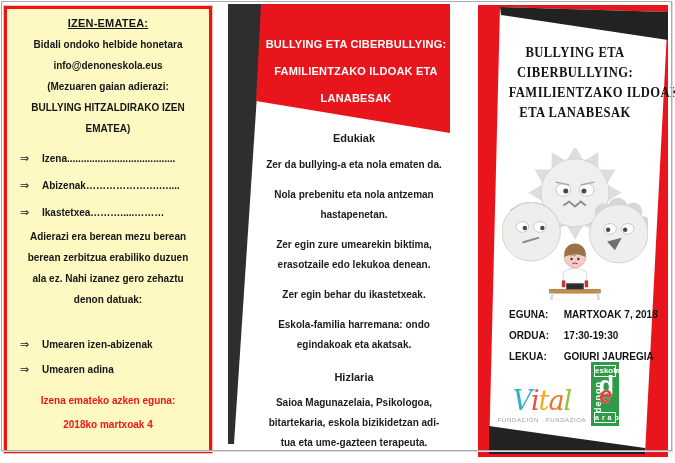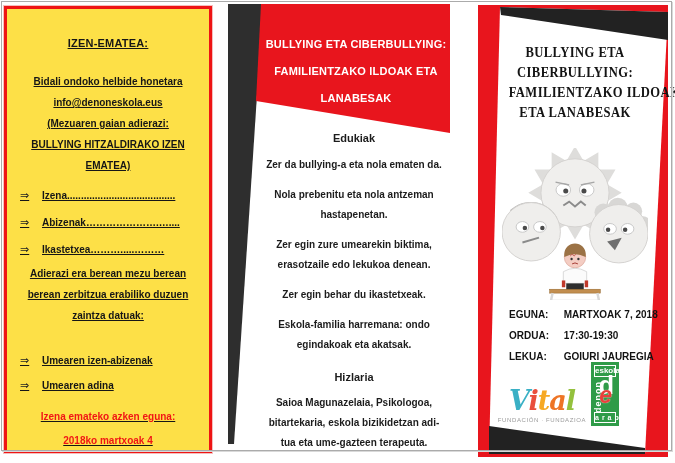--- a/index.html
+++ b/index.html
@@ -3,24 +3,24 @@
 <meta charset="utf-8">
 <style>
   * { margin:0; padding:0; box-sizing:border-box; }
   body { background:#fff; font-family:"Liberation Sans", sans-serif; }
   .page { position:relative; width:675px; height:463px; background:#fff; overflow:hidden; }
   .frame { position:absolute; left:1px; top:1px; width:671px; height:450px;
            border:1px solid #ababab; box-shadow:1px 1px 0 #d9d9d9; pointer-events:none; }
 
   
   .panel-left { position:absolute; left:4px; top:6px; width:208px; height:447px;
-                background:#fde047; border:3px solid #ee1414; box-shadow:0 0 0 1px #f6bdbd;
-                text-align:center; color:#161616; font-weight:700; font-size:10px; padding-top:28px;text-decoration:underline; }
+                background:#fef9c3; border:3px solid #ee1414; box-shadow:0 0 0 1px #f6bdbd;
+                text-align:center; color:#161616; font-weight:700; font-size:10px; padding-top:8px; }
   .pl-title { font-size:11px; text-decoration:underline; letter-spacing:.2px; }
-  .pl-intro { margin-top:22px; line-height:21px; }
+  .pl-intro { margin-top:5px; line-height:21px; }
   .pl-fields { margin-top:6px; text-align:left; padding-left:13px; }
   .pl-row { display:flex; align-items:center; height:27px; }
   .pl-arrow { width:22px; font-weight:400; font-size:11px; color:#222; }
   .pl-note { margin-top:0; line-height:21px; }
   .pl-fields2 { margin-top:22px; text-align:left; padding-left:13px; }
   .pl-row2 { display:flex; align-items:center; height:25px; }
   .pl-deadline { margin-top:7px; color:#f11515; line-height:24px; }
 
   
   .panel-mid { position:absolute; left:225px; top:0; width:230px; height:348px; }
@@ -39,21 +39,21 @@
   .panel-right svg.bg { position:absolute; left:0; top:0; }
   .pr-title { position:absolute; left:18px; top:37px; width:158px; text-align:center;
               font-family:"Liberation Serif", serif; font-weight:700; color:#141414;
               font-size:15px; line-height:20px; transform:scaleX(.84); transform-origin:center top;
               letter-spacing:.5px; white-space:nowrap; }
   .pr-illustration { position:absolute; left:24px; top:143px; }
   .pr-details { position:absolute; left:31px; top:299px; font-size:10px; font-weight:700;
                 color:#121212; line-height:21px; }
   .pr-details .lbl { display:inline-block; width:52px; }
   .vital { position:absolute; left:16px; top:381px; width:96px; text-align:center; }
-  .vital-word { font-family:"DejaVu Serif", serif; font-style:italic; font-weight:700;
+  .vital-word { font-family:"DejaVu Serif", serif; font-style:italic; font-weight:400;
                 font-size:27px; line-height:30px; letter-spacing:-1px; }
   .vital-sub { font-size:6px; color:#9b9b9b; letter-spacing:.6px; margin-top:1px; }
   .eskola { position:absolute; left:113px; top:357px; width:28px; height:64px;
             background:#2f9b48; color:#fff; font-weight:700; }
   .esk-top { margin:3px 3px 0 3px; border:1px solid #fff; font-size:8px; line-height:10px; text-align:center; }
   .esk-denon { position:absolute; left:-9px; top:30px; transform:rotate(-90deg); font-size:9px; letter-spacing:1px; }
   .esk-d { position:absolute; right:5px; top:11px; font-size:25px; line-height:25px; }
   .esk-e { position:absolute; right:7px; top:22px; font-size:23px; line-height:23px;
            color:#e8413c; font-style:italic; text-shadow:0 0 1px #fff; }
   .esk-araba { position:absolute; left:3px; right:3px; bottom:3px; border:1px solid #fff;
@@ -86,21 +86,22 @@
       </div>
       <div class="pl-row">
         <span class="pl-arrow">⇒</span>
         <span>Ikastetxea……….....………</span>
       </div>
     </div>
 
     <div class="pl-note">
       <div>Adierazi era berean mezu berean</div>
       <div>berean zerbitzua erabiliko duzuen</div>
-      <div>zaintza datuak:</div>
+      <div>ala ez. Nahi izanez gero zehaztu</div>
+      <div>denon datuak:</div>
     </div>
 
     <div class="pl-fields2">
       <div class="pl-row2">
         <span class="pl-arrow">⇒</span>
         <span>Umearen izen-abizenak</span>
       </div>
       <div class="pl-row2">
         <span class="pl-arrow">⇒</span>
         <span>Umearen adina</span>

